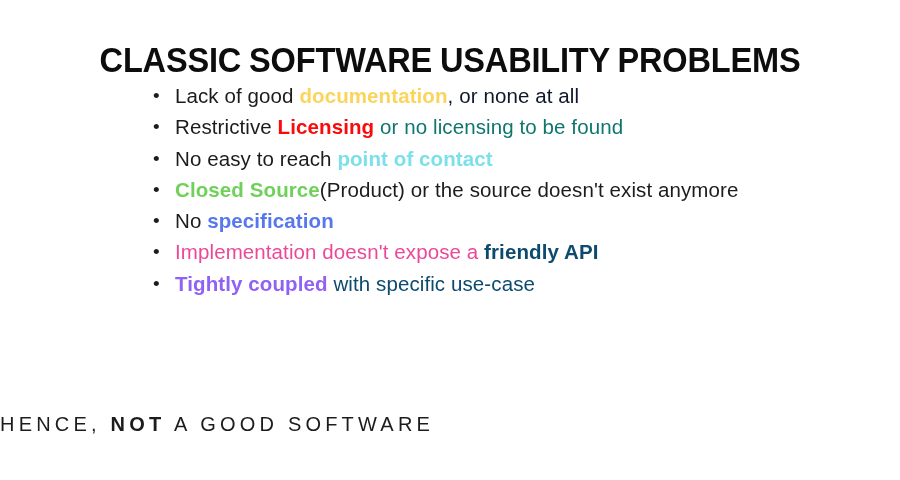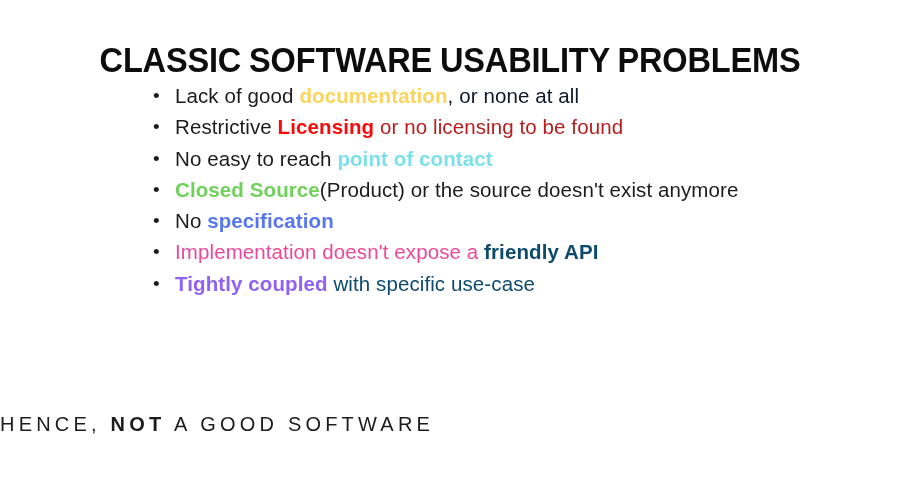--- a/index.html
+++ b/index.html
@@ -95,21 +95,21 @@
 </style>
 </head>
 <body style="background: rgb(255, 255, 255);">
 
 <div class="slide">
 
   <h1 class="title">CLASSIC SOFTWARE USABILITY PROBLEMS</h1>
 
   <ul class="bullets">
       <li class="bullet-item"><span style="color: rgb(28, 28, 28);">Lack of good </span><span class="hl" style="color: rgb(251, 212, 92);">documentation</span><span style="color: #0f172a;">, or none at all</span></li>
-      <li class="bullet-item"><span style="color: rgb(28, 28, 28);">Restrictive </span><span class="hl" style="color: rgb(250, 10, 10);">Licensing</span><span style="color: #b91c1c;"> or no licensing to be found</span></li>
+      <li class="bullet-item"><span style="color: rgb(28, 28, 28);">Restrictive </span><span class="hl" style="color: rgb(250, 10, 10);">Licensing</span><span style="color: #0f766e;"> or no licensing to be found</span></li>
       <li class="bullet-item"><span style="color: rgb(28, 28, 28);">No easy to reach </span><span class="hl" style="color: rgb(124, 224, 234);">point of contact</span></li>
       <li class="bullet-item"><span class="hl" style="color: rgb(111, 209, 89);">Closed Source</span><span style="color: rgb(28, 28, 28);">(Product) or the source doesn't exist anymore</span></li>
       <li class="bullet-item"><span style="color: rgb(28, 28, 28);">No </span><span class="hl" style="color: rgb(88, 119, 238);">specification</span></li>
       <li class="bullet-item"><span style="color: #ec4899;">Implementation doesn't expose a </span><span class="hl" style="color: #0c4a6e;">friendly API</span></li>
       <li class="bullet-item"><span class="hl" style="color: rgb(144, 97, 245);">Tightly coupled</span><span style="color: #0c4a6e;"> with specific use-case</span></li>
     </ul>
 
   <div class="footer"><span>HENCE, </span><span class="strong">NOT</span><span> A GOOD SOFTWARE</span></div>
 
 </div>

